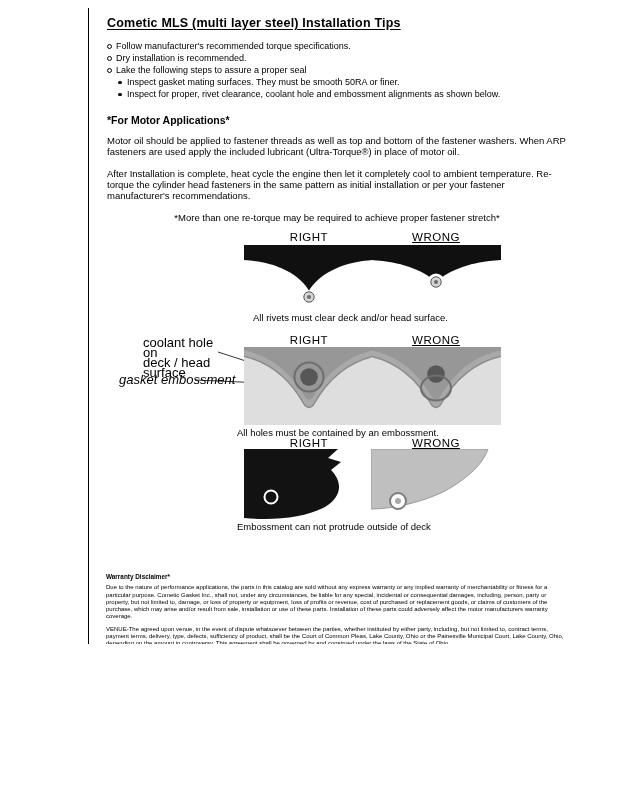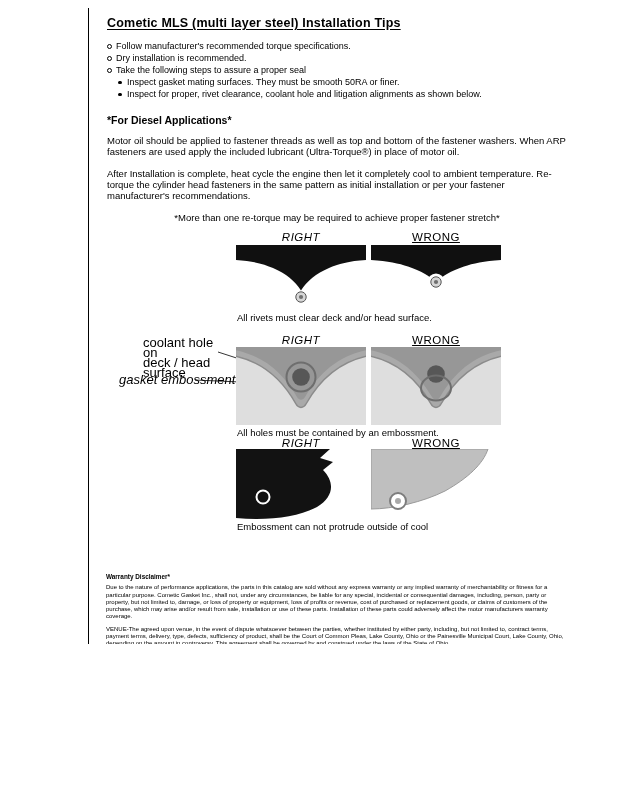--- a/index.html
+++ b/index.html
@@ -20,28 +20,28 @@
   .bullet.sub { padding-left:21px; }
   .bullet.sub::before { content:""; position:absolute; left:12px; top:4.5px; width:3.5px; height:3.5px; background:#000; border-radius:50%; }
   .diesel-heading { font-size:10.5px; font-weight:bold; margin:14px 0 9px 1px; }
   .para { font-size:9.5px; line-height:11px; width:460px; margin:0 0 11px 1px; }
   .note { margin-bottom:0;text-align:center; }
 
   
   .diagrams { position:absolute; left:0; top:228px; width:618px; height:336px; }
   .leaders { position:absolute; left:0; top:0; pointer-events:none; }
   .dg-header { position:absolute; width:130px; text-align:center; font-size:11.5px; letter-spacing:.5px; }
-  .colA { left:236px;font-style:italic; } .colB { left:371px;text-decoration:underline; }
+  .colA { left:244px; } .colB { left:371px;text-decoration:underline; }
   .panel { position:absolute; width:130px; }
   .panel svg { display:block; }
   .r1h { top:3px; } .r1p { top:17px; }
   .r2h { top:106px; } .r2p { top:119px; }
   .r3h { top:209px; } .r3p { top:221px; }
   .dg-caption { position:absolute; font-size:9.5px; line-height:12px; }
-  .cap1 { left:237px; top:84px; }
+  .cap1 { left:253px; top:84px; }
   .cap2 { left:237px; top:199px; }
   .cap3 { left:237px; top:293px; width:240px; }
   .cap3 span { display:block; }
   .dg-label { position:absolute; font-size:13px; line-height:10px; }
   .lbl-coolant { left:143px; top:110px; width:84px; }
   .lbl-coolant span { display:block; }
   .lbl-emboss { left:119px; top:147px;font-style:italic; }
 
   
   .warranty { position:absolute; left:106px; top:573px; width:458px; font-size:6px; line-height:7.3px; }
@@ -54,25 +54,25 @@
 </head>
 <body>
 
 <div class="page">
   <div class="vrule"></div>
 
   <div class="content">
     <h1 class="title">Cometic MLS (multi layer steel) Installation Tips</h1>
     <div class="bullet l1">Follow manufacturer's recommended torque specifications.</div>
     <div class="bullet l1">Dry installation is recommended.</div>
-    <div class="bullet l1">Take the following steps to assure a proper seal</div>
+    <div class="bullet l1">Lake the following steps to assure a proper seal</div>
     <div class="bullet sub">Inspect gasket mating surfaces.  They must be smooth 50RA or finer.</div>
-    <div class="bullet sub">Inspect for proper, rivet clearance, coolant hole and litigation alignments as shown below.</div>
+    <div class="bullet sub">Inspect for proper, rivet clearance, coolant hole and embossment alignments as shown below.</div>
 
-    <h2 class="diesel-heading">*For Diesel Applications*</h2>
+    <h2 class="diesel-heading">*For Motor Applications*</h2>
     <p class="para">Motor oil should be applied to fastener threads as well as top and bottom of the fastener washers. When ARP fasteners are used apply the included lubricant (Ultra-Torque®) in place of motor oil.</p>
     <p class="para">After Installation is complete, heat cycle the engine then let it completely cool to ambient temperature. Re-torque the cylinder head fasteners in the same pattern as initial installation or per your fastener manufacturer's recommendations.</p>
     <p class="para note">*More than one re-torque may be required to achieve proper fastener stretch*</p>
   </div>
 
   <div class="diagrams">
 
     <svg class="leaders" width="618" height="336" viewBox="0 0 618 336">
       <line x1="218" y1="124" x2="289" y2="147" stroke="#000" stroke-width="0.8"></line>
       <line x1="195" y1="152" x2="286" y2="156" stroke="#000" stroke-width="0.8"></line>
@@ -137,21 +137,21 @@
     </div>
     <div class="panel colB r3p">
       <svg viewBox="0 0 130 71" width="130" height="71">
         <rect width="130" height="71" fill="#ffffff"></rect>
         <path d="M0,0 H117 C112,15 97,29 74,42 C52,53 22,60 0,60 Z" fill="#bfbfbf" stroke="#9a9a9a" stroke-width="1"></path>
         <circle cx="27" cy="52" r="8" fill="#ffffff" stroke="#7d7d7d" stroke-width="2"></circle>
         <circle cx="27" cy="52" r="3" fill="#a9a9a9"></circle>
       </svg>
     </div>
     <div class="dg-caption cap3">
-      <span>Embossment can not protrude outside of cool</span>
+      <span>Embossment can not protrude outside of deck</span>
     </div>
   </div>
 
   <div class="warranty">
     <h3>Warranty Disclaimer*</h3>
     <p>Due to the nature of performance applications, the parts in this catalog are sold without any express warranty or any implied warranty of merchantability or fitness for a particular purpose.  Cometic Gasket Inc., shall not, under any circumstances, be liable for any special, incidental or consequential damages, including, person, party or property, but not limited to, damage, or loss of property or equipment, loss of profits or revenue, cost of purchased or replacement goods, or claims of customers of the purchase, which may arise and/or result from sale, installation or use of these parts.  Installation of these parts could adversely affect the motor manufacturers warranty coverage.</p>
     <p>VENUE-The agreed upon venue, in the event of dispute whatsoever between the parties, whether instituted by either party, including, but not limited to, contract terms, payment terms, delivery, type, defects, sufficiency of product, shall be the Court of Common Pleas, Lake County, Ohio or the Painesville Municipal Court, Lake County, Ohio, depending on the amount in controversy. This agreement shall be governed by and construed under the laws of the State of Ohio.</p>
     <p>All prices and terms are subject to change without notice.</p>
     <p>Terms COD- Secured with a completed dealer/jobber application on File, COD-Company check with a current credit card number on file.  Open accounts may be established by well rated firms.  A credit application is available upon request.  Open accounts are due payable Net 30 days from date of invoice.  No statement will be sent.  If an account becomes 60 or more days past due, it is subject to being placed on credit hold.  No orders will be shipped or new orders accepted until past due balance is paid.  If an account becomes 90 or more days past due, it is subject to being placed for collections.  All costs of collection are the responsibility of the customer, including attorney fees, court costs, and other expenses of litigation.</p>
     <p>Returns- Authorized (RGA) must be obtained in advance on all returns.  A packing slip or invoice number must accompany the merchandise.  No returns after 30 days from invoice date.  All returns are subject to a 25% restocking charge.  All custom designed and custom manufactured gaskets are non-returnable.</p>

